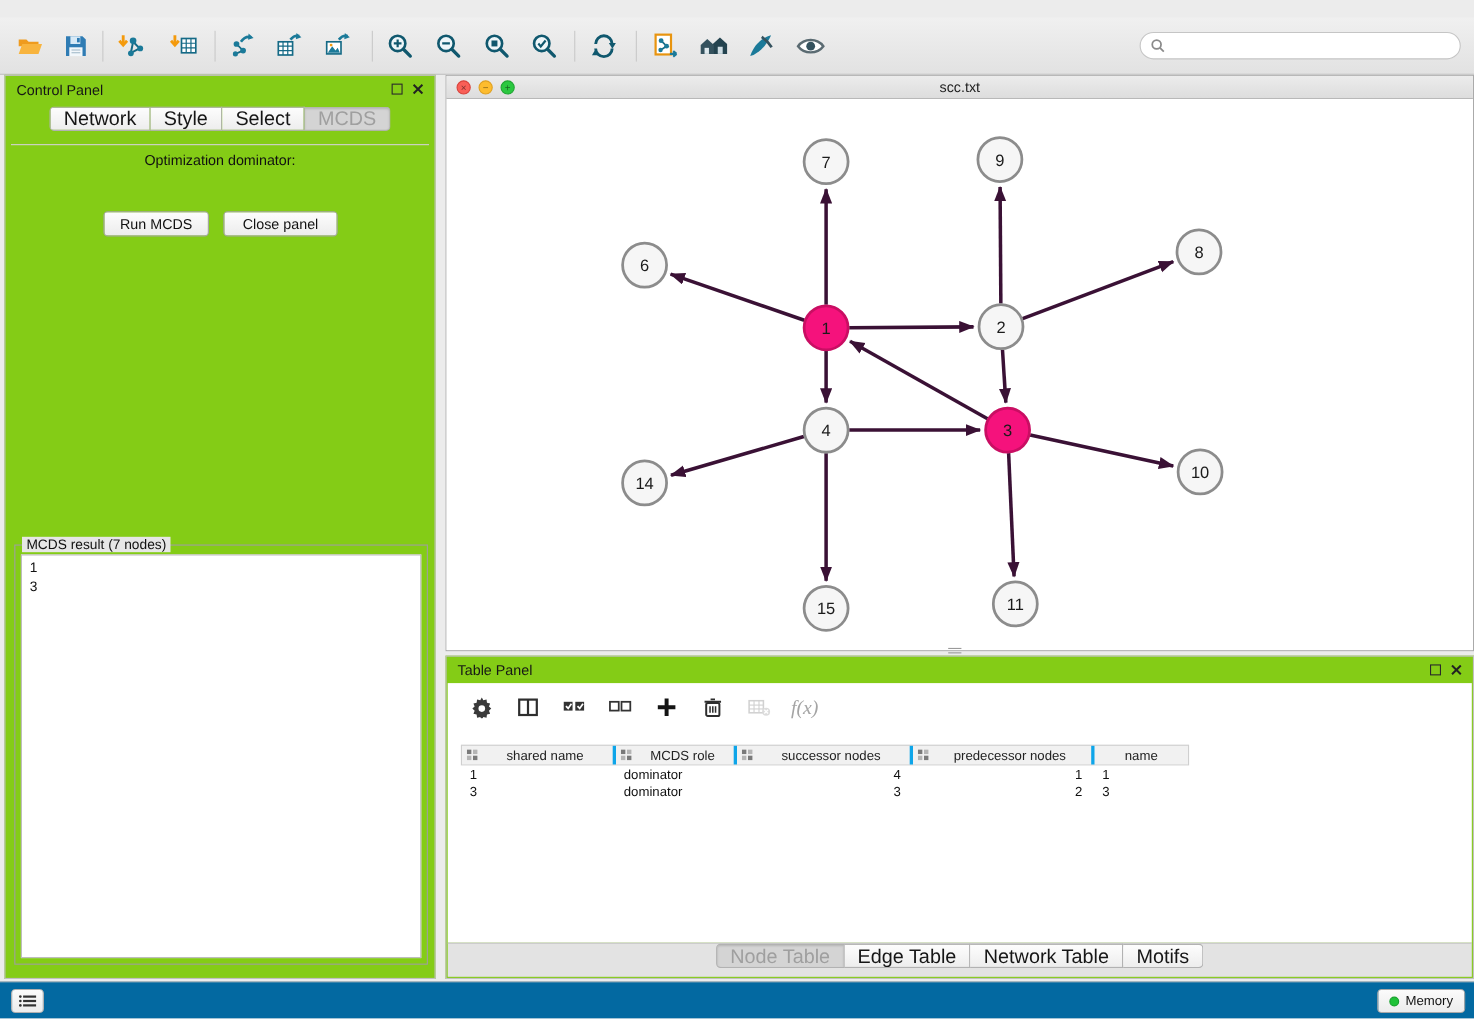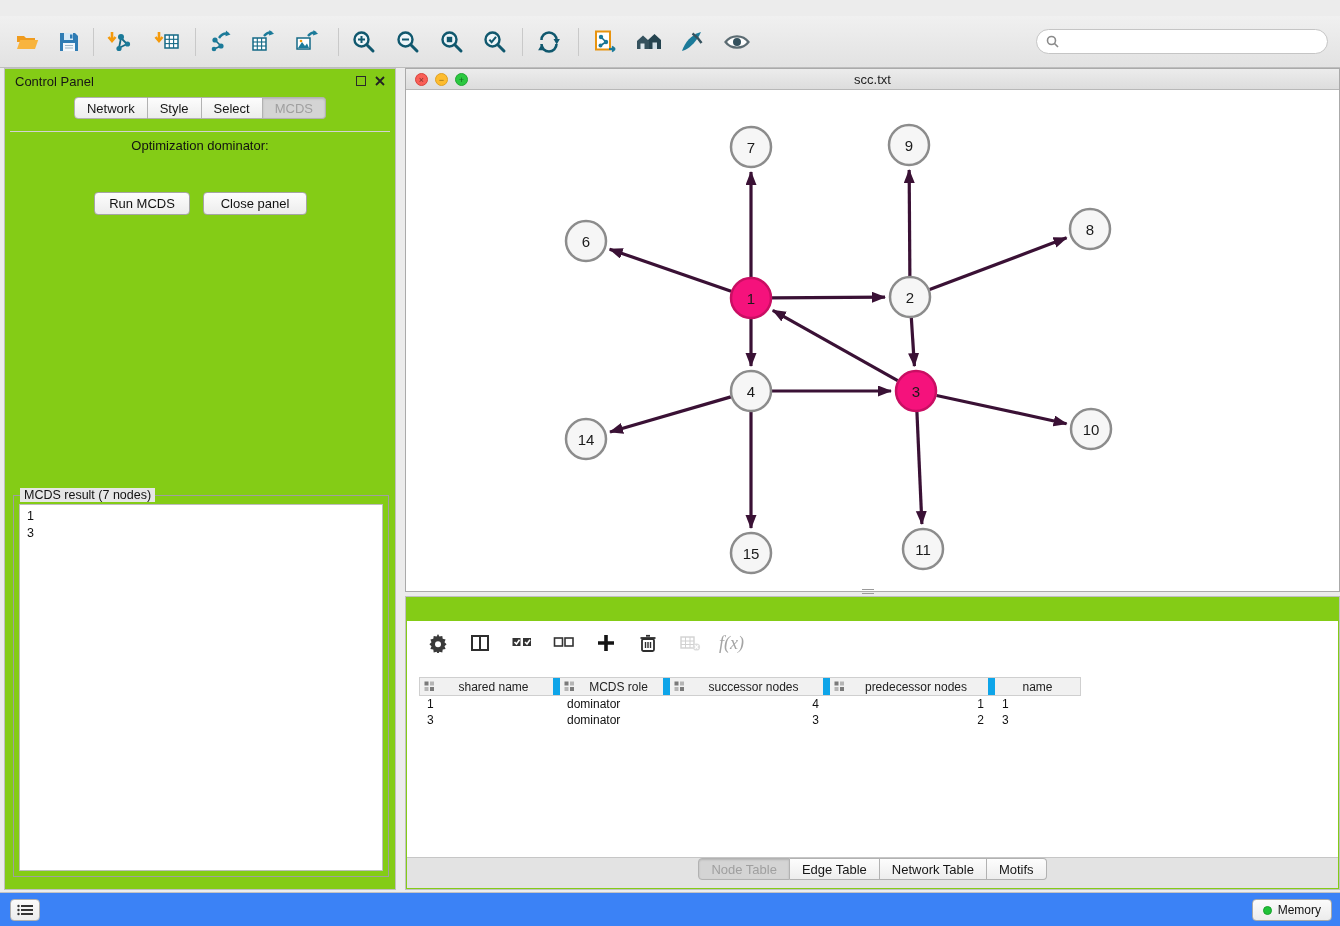--- a/index.html
+++ b/index.html
@@ -22,21 +22,21 @@
 
   
   .panel { position:absolute; background:#84cc16; border:1px solid #c0c0c0; }
   .panel-header { height:24px; display:flex; align-items:center; padding:0 10px; font-size:13px; color:#161616; }
   .win-btns { margin-left:auto; display:flex; gap:9px; align-items:center; }
   .float-btn { width:10px; height:10px; border:1.5px solid #2a2a2a; background:transparent; }
 
   
   .control-panel { left:4px; top:68px; width:392px; height:822px; }
   .cp-tabs { position:absolute; top:28px; left:0; width:100%; display:flex; justify-content:center; }
-  .tabbtn { height:22px; padding:0 12px; font-size:13px; color:#161616; display:flex; align-items:center;
+  .tabbtn { height:22px; padding:0 12px; font-size:18px; color:#161616; display:flex; align-items:center;
             background:linear-gradient(#fdfdfd,#ededed); border:1px solid #b2b2b2; border-left:none; }
   .tabbtn:first-child { border-left:1px solid #b2b2b2; border-radius:4px 0 0 4px; }
   .tabbtn:last-child { border-radius:0 4px 4px 0; }
   .tabbtn.active { background:#d4d4d4; color:#9f9f9f; box-shadow:inset 0 1px 2px rgba(0,0,0,.15); }
   .cp-divider { position:absolute; top:62px; left:5px; right:5px; height:1px; background:#d2d2d2; }
   .opt-label { position:absolute; top:69px; left:0; width:100%; text-align:center; font-size:13px; color:#111; }
   .dropdown { position:absolute; top:90px; left:40px; width:312px; height:23px; background:#fdfdfd;
               border:1px solid #a8a8a8; border-radius:4px; display:flex; align-items:center;
               padding:0 4px 0 9px; font-size:13px; color:#111; }
   .dropdown .dd-text { flex:1; }
@@ -66,32 +66,32 @@
 
   
   .table-panel { left:405px; top:596px; width:935px; height:294px; }
   .tp-body { position:absolute; left:1px; right:1px; top:24px; bottom:32px; background:#fff; }
   .tp-toolbar { height:44px; display:flex; align-items:center; padding-left:18px; gap:16px; }
   .tico { display:flex; align-items:center; justify-content:center; width:26px; height:26px; }
   .fx { font-family:"Liberation Serif", serif; font-style:italic; font-size:18px; color:#a4a4a4; }
   .dtable { position:absolute; left:12px; top:56px; }
   .thead { display:flex; height:19px; background:#f1f1f1; border:1px solid #cfcfcf; }
   .th { display:flex; align-items:center; gap:3px; padding:0 4px; font-size:12px; color:#222;
-        border-right:7px solid #0ea5e9; }
+        border-right:3px solid #0ea5e9; }
   .th:last-child { border-right:none; }
   .th .lbl { flex:1; text-align:center; }
   .trow { display:flex; height:16px; background:#fff; font-size:12px; color:#111; }
   .td { display:flex; align-items:center; overflow:hidden; }
   .al { justify-content:flex-start; padding-left:8px; }
   .ar { justify-content:flex-end; padding-right:10px; }
   .tp-tabs { position:absolute; left:1px; right:1px; bottom:1px; height:31px; background:#e3e3e3;
              border-top:1px solid #c6c6c6; display:flex; align-items:flex-start; justify-content:center; }
 
   
-  .statusbar { position:absolute; left:0; bottom:0; width:100%; height:34px; background:#3b82f6;
+  .statusbar { position:absolute; left:0; bottom:0; width:100%; height:34px; background:#0369a1;
                border-top:1px solid #c3c3c3; }
   .list-btn { position:absolute; left:10px; top:6px; width:30px; height:22px; border:1px solid #b0b0b0;
               border-radius:4px; background:linear-gradient(#fbfbfb,#ececec); display:flex;
               align-items:center; justify-content:center; }
   .memory-btn { position:absolute; right:8px; top:6px; height:22px; padding:0 10px; border:1px solid #a8a8a8;
                 border-radius:4px; background:linear-gradient(#fbfbfb,#ececec); display:flex;
                 align-items:center; gap:6px; font-size:12px; color:#111; }
   .green-dot { width:9px; height:9px; border-radius:50%; background:#1fc238; border:1px solid #17a02c; }
 </style>
 </head>
@@ -381,20 +381,29 @@
         </g>
         <g>
           <circle cx="517" cy="459" r="20" fill="#f6f6f6" stroke="#8c8c8c" stroke-width="2.5"></circle>
           <text x="517" y="464.5" text-anchor="middle" font-size="15" font-family="&quot;Liberation Sans&quot;, sans-serif" fill="#1b1b1b">11</text>
         </g>
       </svg>
     <div class="drag-dot"></div>
   </div>
 
   <div class="panel table-panel">
+    <div class="panel-header">
+      <span>Table Panel</span>
+      <span class="win-btns">
+        <span class="float-btn"></span>
+        <svg width="10" height="10" viewBox="0 0 10 10">
+          <path d="M1 1 L9 9 M9 1 L1 9" stroke="#222" stroke-width="1.8"></path>
+        </svg>
+      </span>
+    </div>
 
     <div class="tp-body">
       <div class="tp-toolbar">
         <span class="tico">
           <svg width="20" height="20" viewBox="0 0 20 20">
             <path d="M10 1 l1.4 2.6 2.9-.7 .4 2.9 2.9 .7 -1.1 2.7 2.1 2 -2.1 2 1.1 2.7 -2.9 .7 -.4 2.9 -2.9 -.7 -1.4 2.6 -1.4 -2.6 -2.9 .7 -.4 -2.9 -2.9 -.7 1.1 -2.7 -2.1 -2 2.1 -2 -1.1 -2.7 2.9 -.7 .4 -2.9 2.9 .7z" fill="#3a3a3a"></path>
             <circle cx="10" cy="11.2" r="3" fill="#fff"></circle>
           </svg>
         </span>
         <span class="tico">

